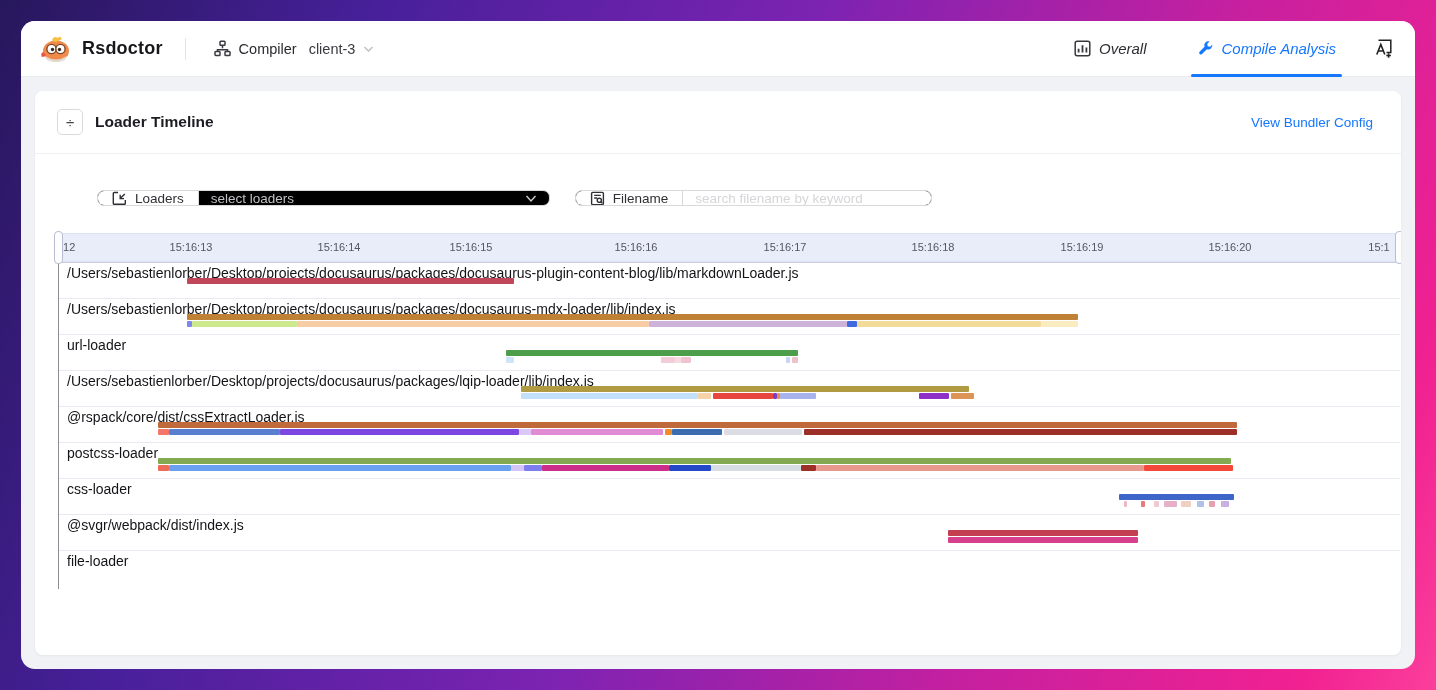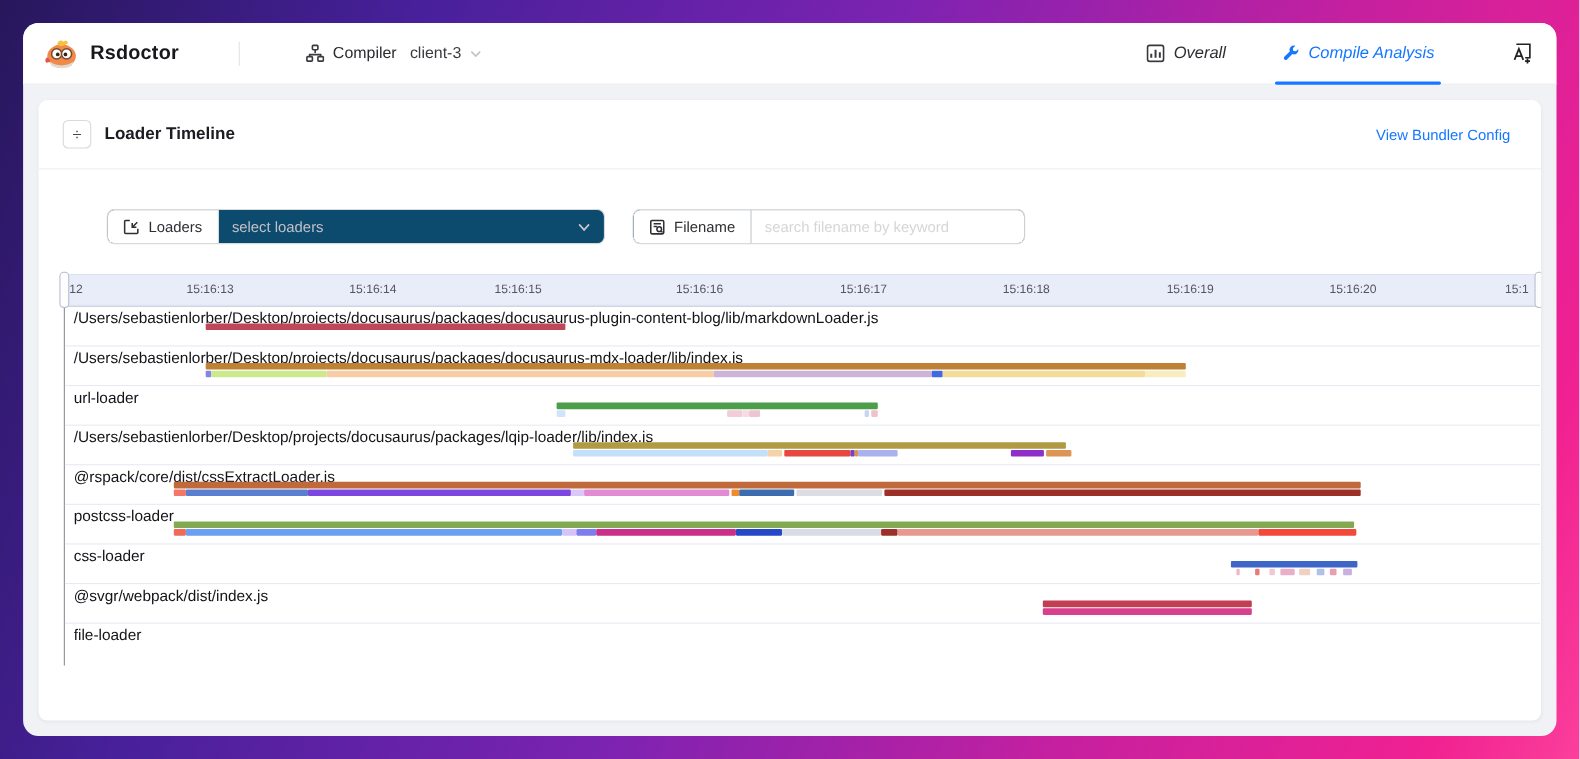--- a/index.html
+++ b/index.html
@@ -5,21 +5,21 @@
   * { margin:0; padding:0; box-sizing:border-box; }
   html,body { width:1436px; height:690px; overflow:hidden;
     font-family:"Liberation Sans", sans-serif; }
   .stage { width:1436px; height:690px;
     background:linear-gradient(112deg,#27175c 0%,#47209a 22%,#7c23b2 48%,#c520a0 72%,#f12191 92%,#fb3f9b 100%);
     position:relative; }
   .app { position:absolute; left:21px; top:21px; width:1394px; height:648px;
     background:#f0f2f5; border-radius:14px; overflow:hidden; }
   
   .hdr { height:56px; background:#fff; display:flex; align-items:center;
-    padding:0 20px 0 18px; border-bottom:1px solid #ececf0;gap:32px; }
+    padding:0 20px 0 18px; border-bottom:1px solid #ececf0; }
   .brand { display:flex; align-items:center; gap:9px; }
   .brand-name { font-size:18px; font-weight:bold; color:#18181c; letter-spacing:.2px; }
   .hdr-divider { width:1px; height:22px; background:#e3e3e8; margin:0 28px 0 22px; }
   .compiler { display:flex; align-items:center; gap:8px; cursor:pointer; }
   .compiler-label { font-size:14.5px; color:#2b2b30; }
   .compiler-value { font-size:14.5px; color:#3a3a40; margin-left:4px; }
   .spacer { flex:1; }
   .nav { display:flex; align-items:center; height:56px; }
   .nav-item { display:flex; align-items:center; gap:8px; height:56px;
     padding:0 4px; margin-left:42px; font-size:15px; color:#2e2e33;
@@ -36,22 +36,22 @@
   .card-head { height:63px; display:flex; align-items:center;
     padding:0 28px 0 22px; border-bottom:1px solid #f0f0f2; }
   .title-icon { width:26px; height:26px; border:1px solid #d9d9de; border-radius:5px;
     display:inline-flex; align-items:center; justify-content:center;
     font-size:15px; color:#45454c; cursor:pointer; background:#fff; }
   .card-title { font-size:15.5px; font-weight:bold; color:#1c1c22; margin-left:12px; flex:1; }
   .cfg-link { font-size:13.5px; color:#1677ff; text-decoration:none; cursor:pointer; }
   .card-content { padding:0 0 0 23px; }
   
   .filters { display:flex; gap:25px; margin:36px 0 0 39px; }
-  .fgroup { display:flex; height:32px; border:1px solid #d9d9d9; border-radius:7px;
-    background:#0c4a6e; overflow:hidden; }
+  .fgroup { display:flex; height:16px; border:1px solid #d9d9d9; border-radius:7px;
+    background:#000000; overflow:hidden; }
   .addon { display:flex; align-items:center; gap:8px; padding:0 14px;
     border-right:1px solid #d9d9d9; font-size:13.5px; color:#2f2f34; background:#fff; }
   .sel-area { width:350px; display:flex; align-items:center; padding:0 12px;
     cursor:pointer; }
   .sel-ph { font-size:13.5px; color:#c1c1c6; flex:1; }
   .fname-input { width:248px; border:none; outline:none; padding:0 12px;
     font-size:13.5px; color:#333; font-family:"Liberation Sans",sans-serif; }
   .fname-input::placeholder { color:#d6d6da; }
   
   .timeline { position:relative; margin-top:27px; width:1342px; }

